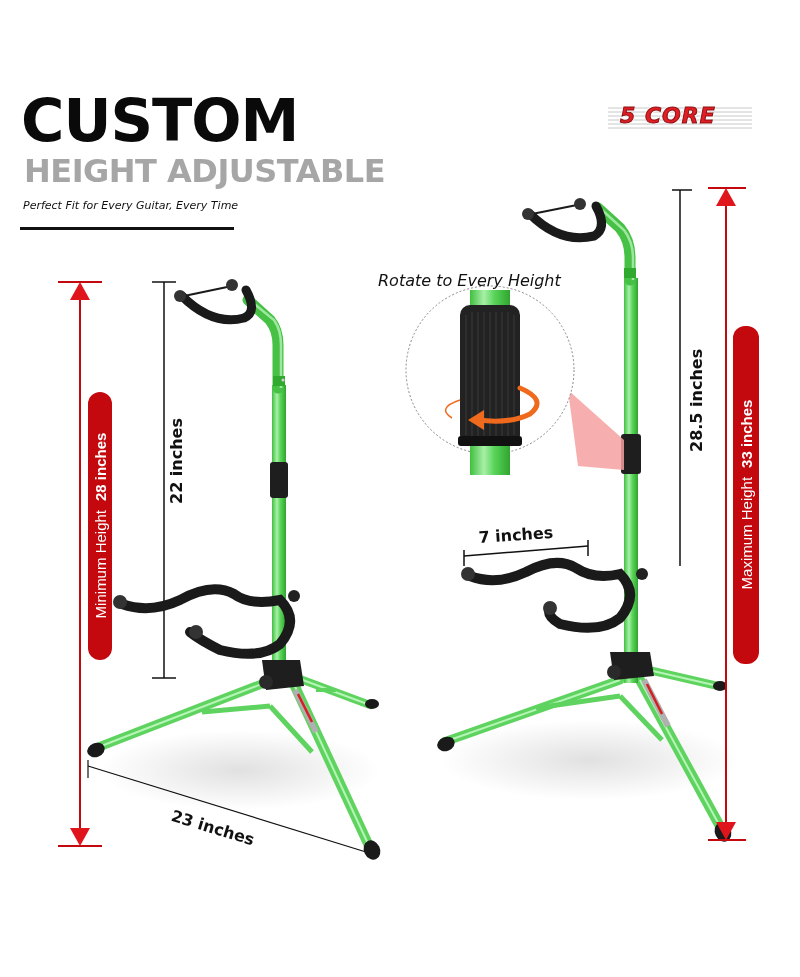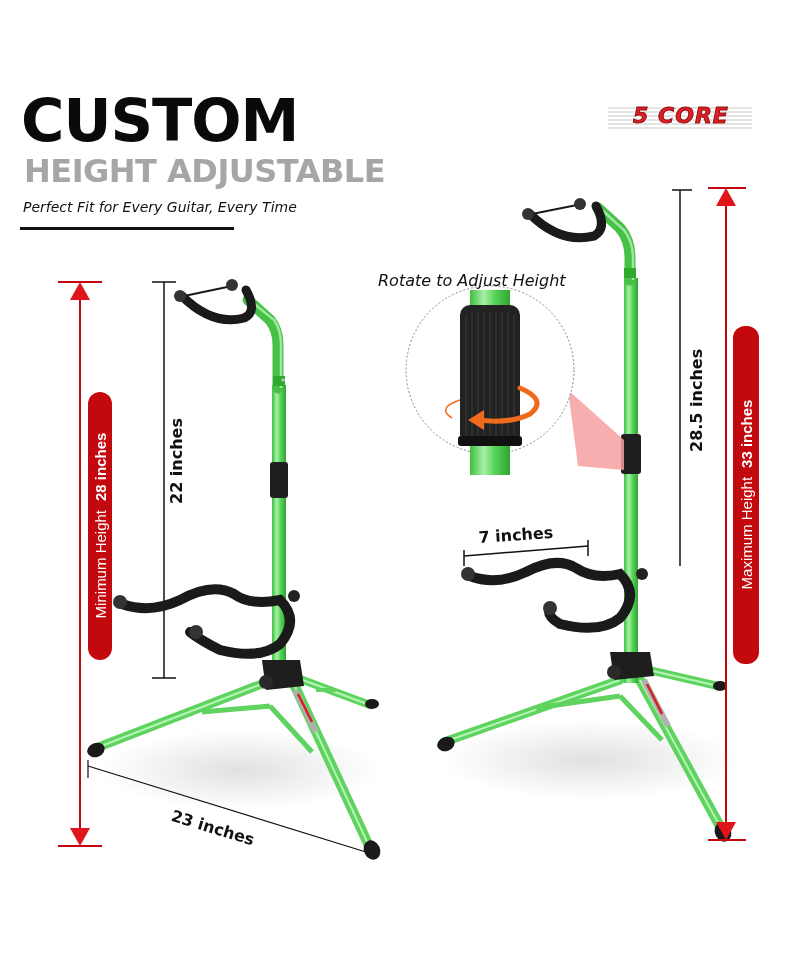--- a/index.html
+++ b/index.html
@@ -13,29 +13,29 @@
     transform: scaleX(1.02); transform-origin: left;
   }
   .title-sub {
     position: absolute; left: 24px; top: 155px;
     font-family: "DejaVu Sans", sans-serif; font-weight: 900;
     font-size: 32px; letter-spacing: -0.5px; color: #a6a6a6; line-height: 1;
   }
   .tagline {
     position: absolute; left: 23px; top: 200px;
     font-family: "DejaVu Sans", sans-serif; font-style: italic;
-    font-size: 14px; color: #111; line-height: 1;
+    font-size: 11px; color: #111; line-height: 1;
   }
   .tagline-rule {
     position: absolute; left: 20px; top: 227px; width: 214px; height: 3px; background: #111;
   }
 
   .brand-logo { position: absolute; left: 606px; top: 98px; width: 148px; height: 38px; }
   .brand-text {
-    position: absolute; left: 1px; top: 0; width: 100%; text-align: center;
+    position: absolute; left: 14px; top: 0; width: 100%; 
     font-family: "DejaVu Sans", sans-serif; font-style: italic; font-weight: 900;
     font-size: 22px; color: #e01e24; line-height: 36px; letter-spacing: 1px;
     -webkit-text-stroke: 1px #8a0f12;
     text-shadow: 1px 1px 0 #fff, -1px -1px 0 #fff;
   }
 
   .label-black {
     position: absolute; font-family: "DejaVu Sans", sans-serif; font-weight: 700;
     font-size: 16px; color: #111; white-space: nowrap; line-height: 1;
   }
@@ -233,21 +233,21 @@
     </g>
     <rect x="458" y="436" width="64" height="10" rx="3" fill="#111"></rect>
     <g>
       <path d="M460,400 Q436,408 452,418" fill="none" stroke="#f06a1e" stroke-width="1.5"></path>
       <path d="M520,388 Q548,400 530,414 Q510,424 478,420" fill="none" stroke="#f06a1e" stroke-width="5" stroke-linecap="round"></path>
       <path d="M468,420 L484,410 L484,430 Z" fill="#f06a1e"></path>
     </g>
   </g>
 </svg>
 
-<div class="label-italic" style="left:378px; top:273px;">Rotate to Adjust Height</div>
+<div class="label-italic" style="left:378px; top:273px;">Rotate to Every Height</div>
 
 <div class="pill" style="left:88px; top:392px; width:24px; height:268px;"></div>
 <div class="pill-text" style="left:-34px; top:518px; width:268px; text-align:center;">
   <span>Minimum Height</span><b>28 inches</b>
 </div>
 
 <div class="label-black vert" style="left:132px; top:453px; width:90px; text-align:center;">22 inches</div>
 
 <div class="label-black" style="left:174px; top:808px; transform:rotate(17deg); transform-origin:left top;">23 inches</div>
 

